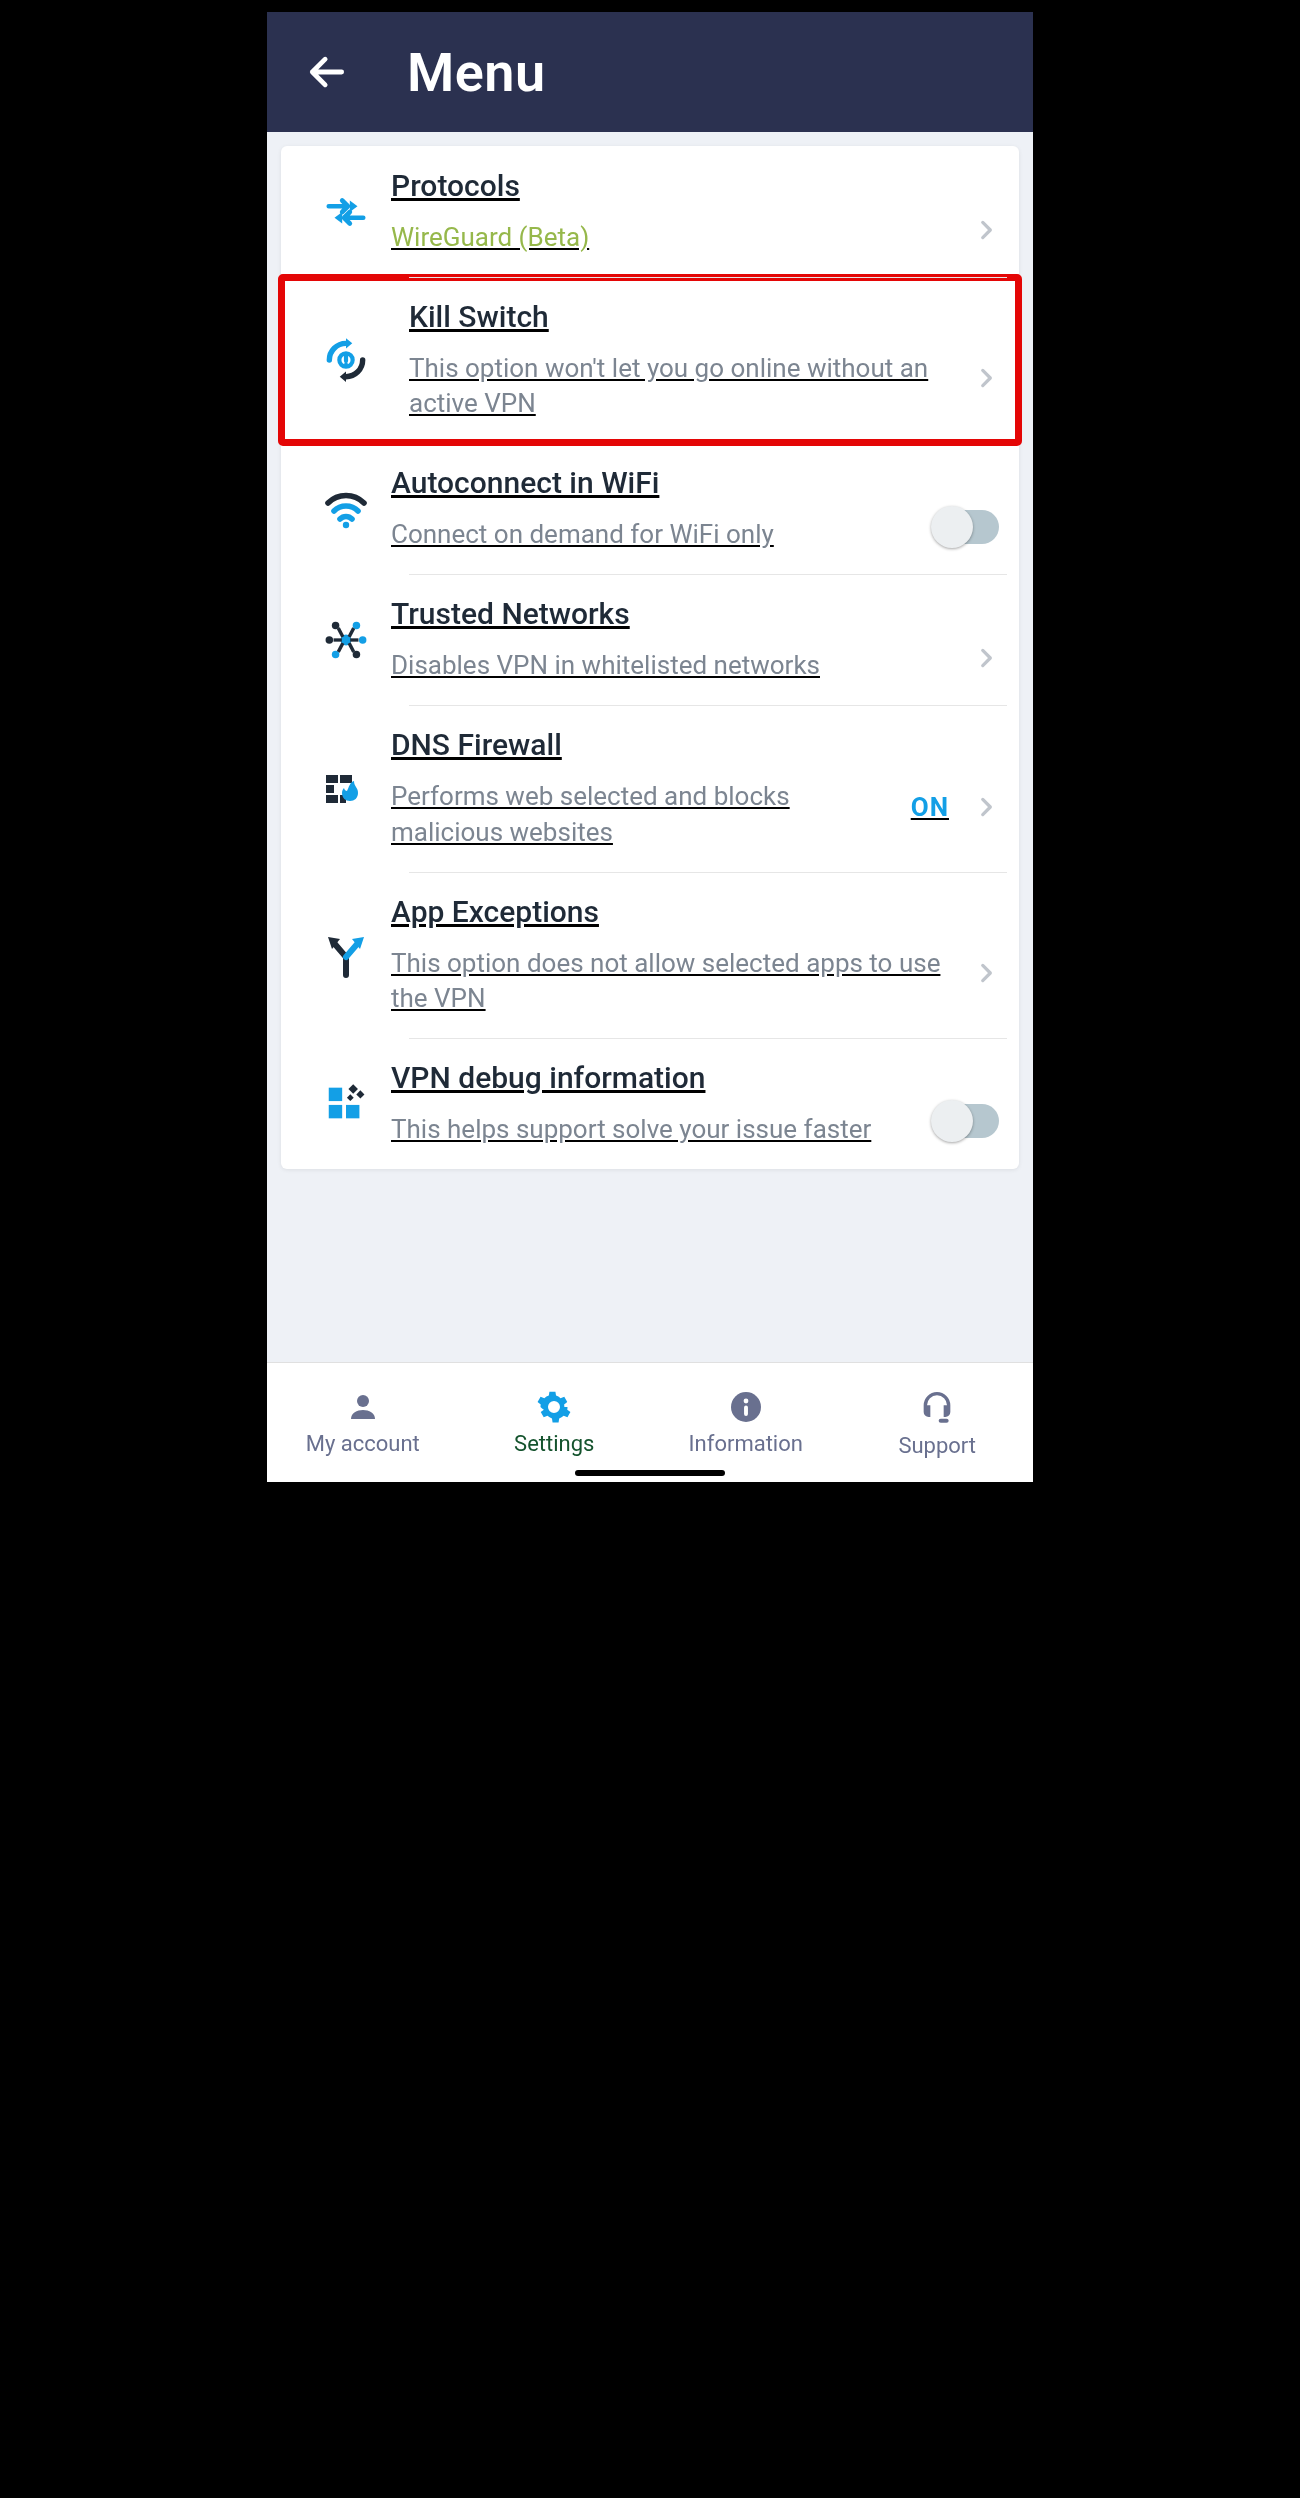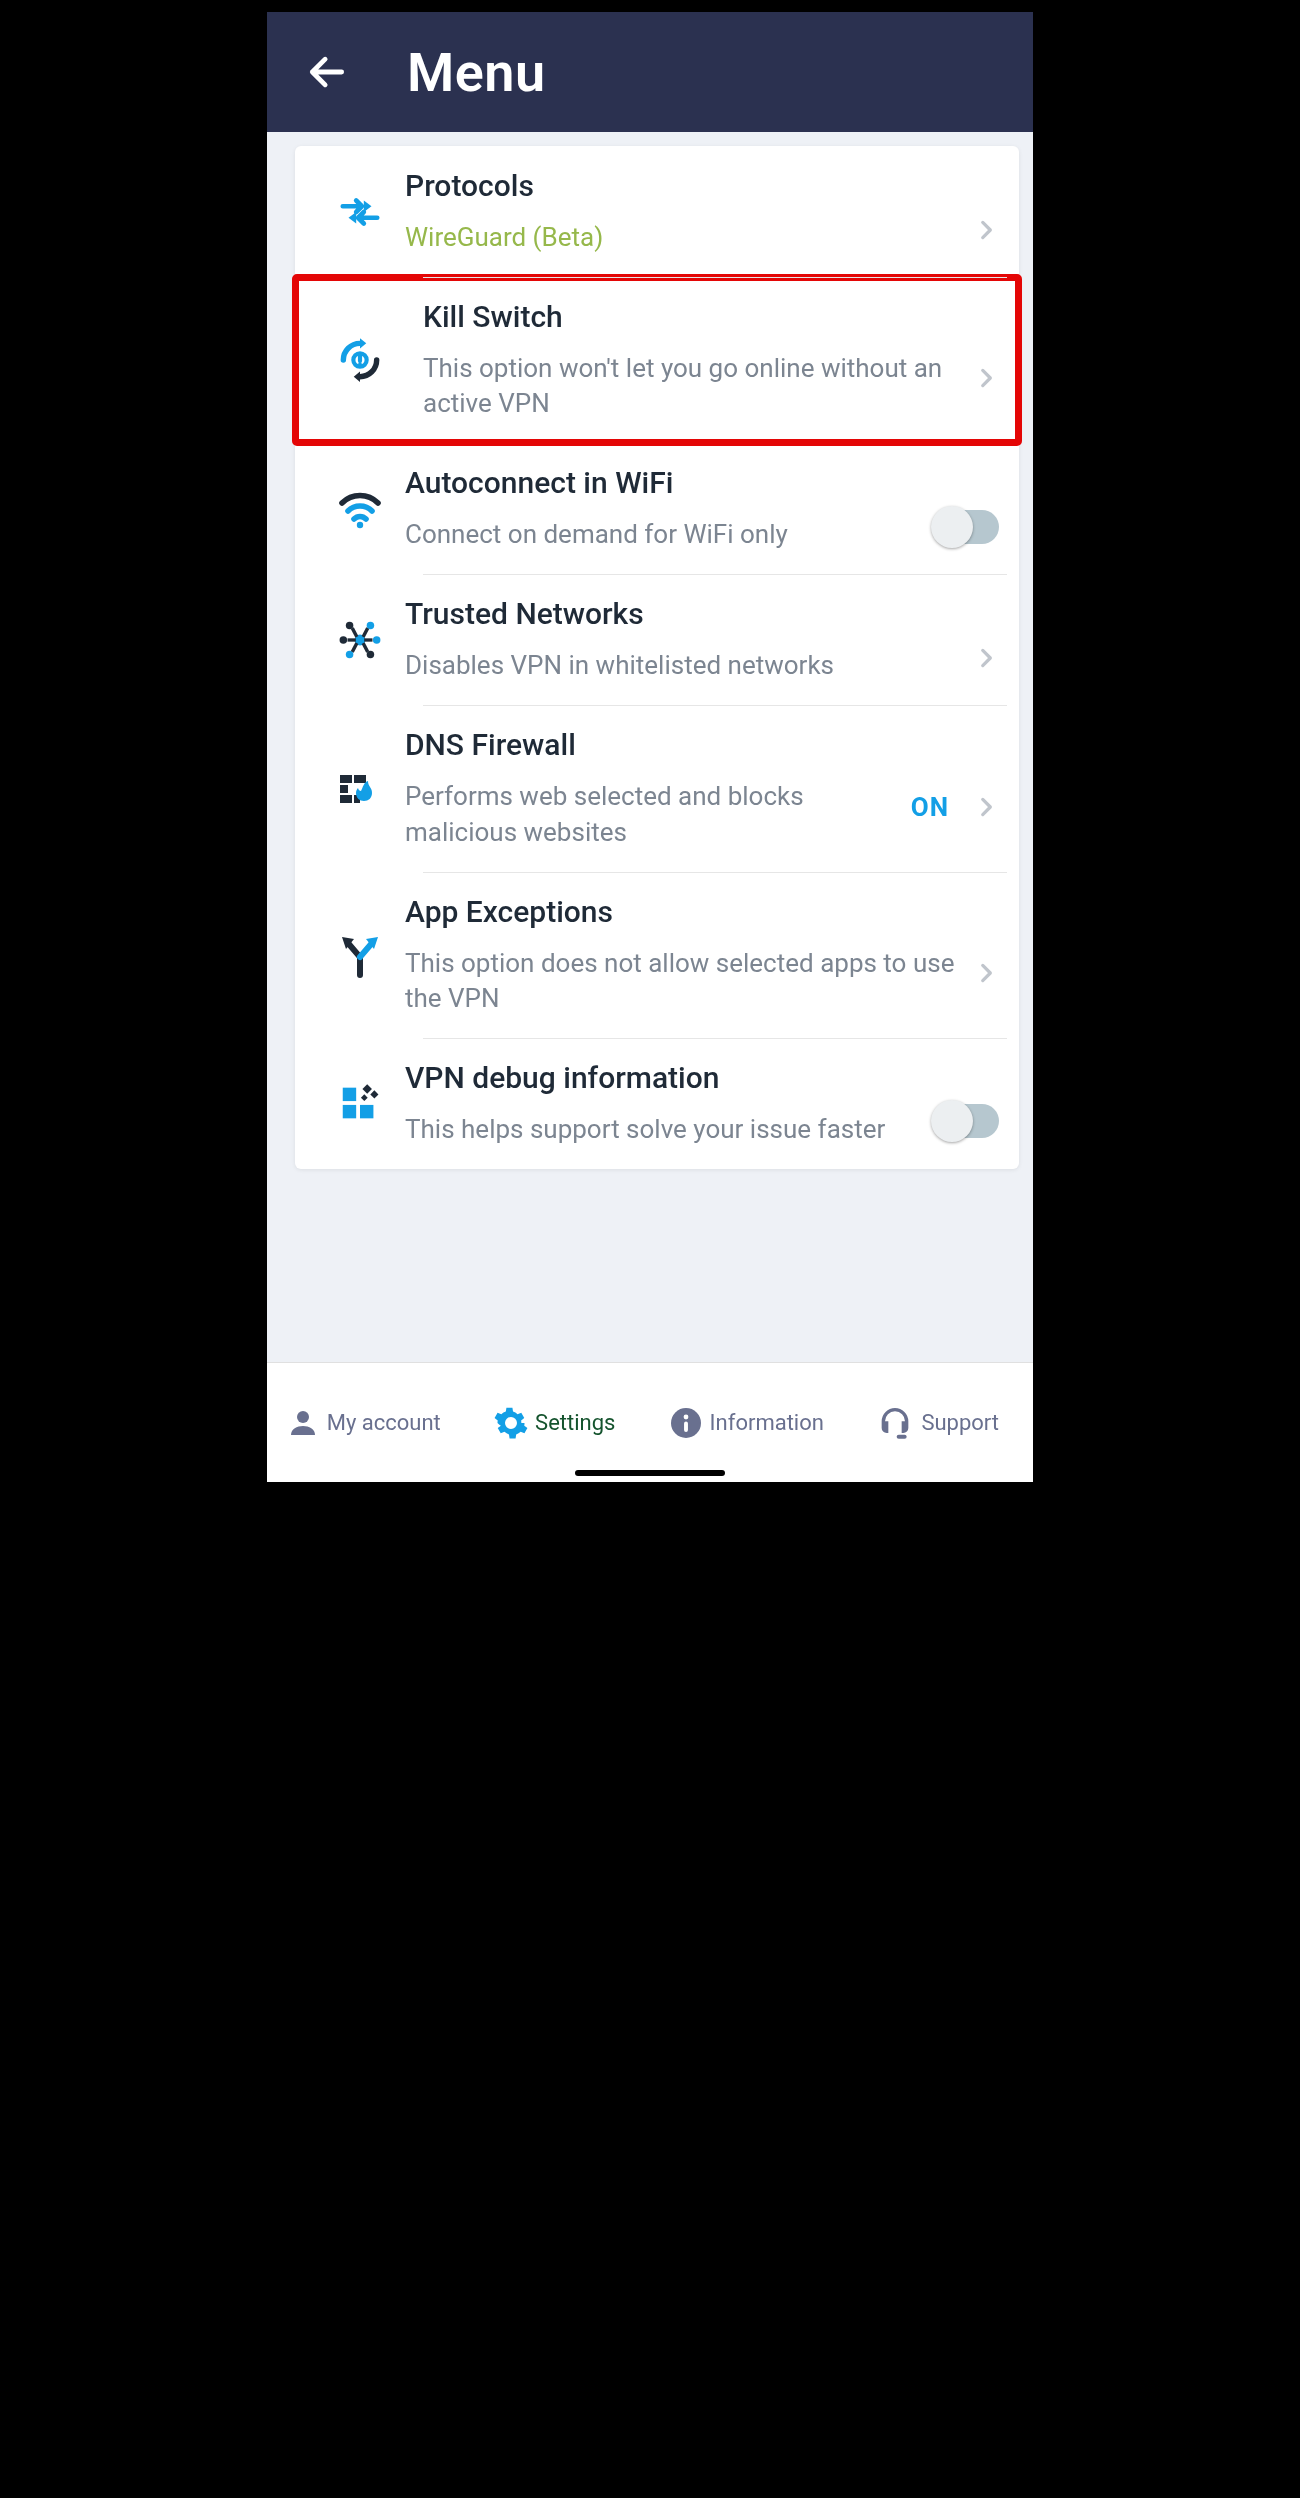--- a/index.html
+++ b/index.html
@@ -35,22 +35,23 @@
   }
   .header .title {
     font-size: 54px;
     font-weight: 600;
     margin-left: 48px;
     letter-spacing: 0.5px;
   }
 
   .content {
     flex: 1 1 auto;
-    padding: 14px 14px 0 28px;
+    padding: 14px 14px 0 14px;
     overflow: hidden;
+    text-decoration: underline;
   }
   .card {
     background: #fff;
     border-radius: 6px;
     box-shadow: 0 1px 4px rgba(0,0,0,0.08);
   }
 
   .row {
     display: flex;
     align-items: center;
@@ -128,21 +129,21 @@
 
   .bottom-nav {
     background:#fff;
     height: 120px;
     display:flex;
     border-top:1px solid #e0e0e0;
   }
   .bottom-nav .tab {
     flex:1;
     display:flex;
-    flex-direction:row;
+    flex-direction:column;
     align-items:center;
     justify-content:center;
     gap:6px;
     color:#69708f;
     cursor:pointer;
   }
   .bottom-nav .tab.active { color:#14532d; }
   .bottom-nav .tab .lbl { font-size: 22px; }
 
   .home-indicator {

